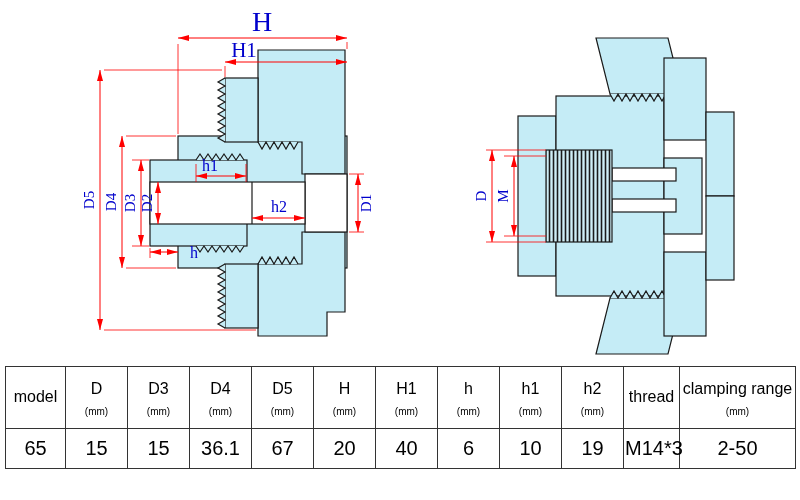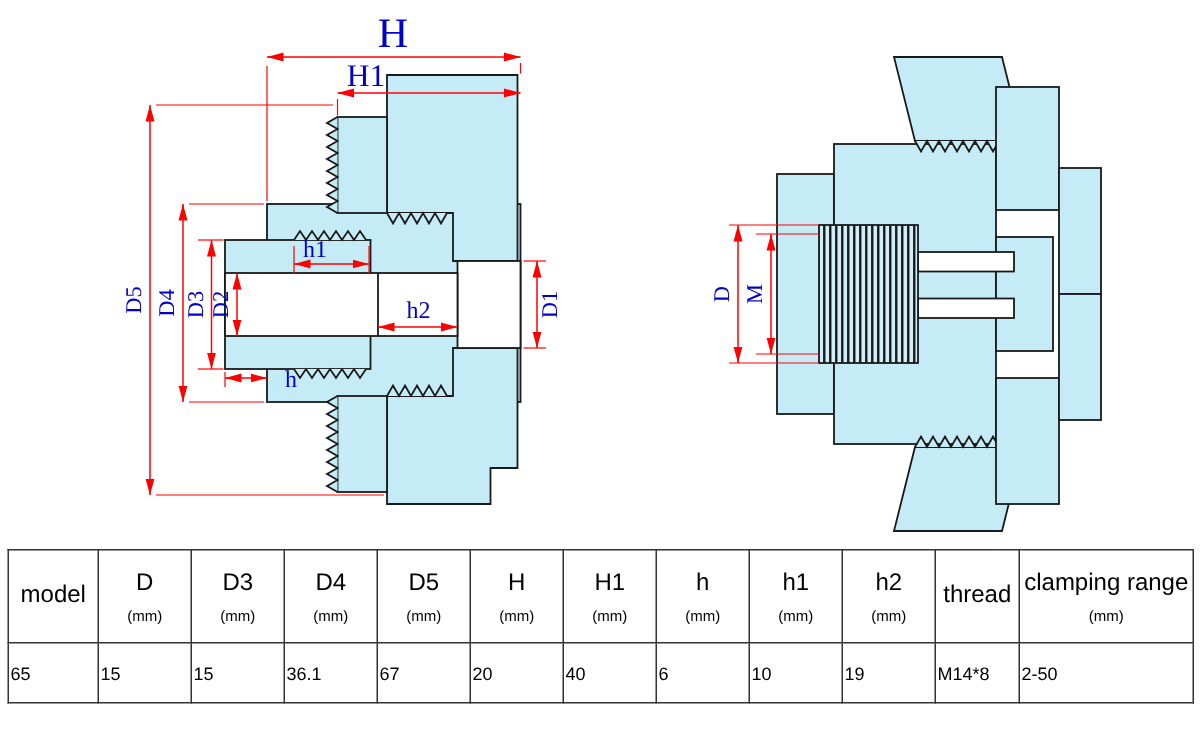--- a/index.html
+++ b/index.html
@@ -9,27 +9,27 @@
     font-family:"Liberation Sans", sans-serif;color:#000;
   }
   .drawing{position:absolute;top:0;left:0}
   .dimline{stroke:#ff0000;stroke-width:1}
   .extline{stroke:#ff0000;stroke-width:0.8}
   .dimlab{font-family:"Liberation Serif", serif;fill:#0000cc}
   .part{fill:#c5ecf6;stroke:#1a1a1a;stroke-width:1.2}
   .hole{fill:#ffffff;stroke:#1a1a1a;stroke-width:1.2}
   .spec-table{
     position:absolute;top:366px;left:5px;width:790px;
-    border-collapse:collapse;table-layout:fixed;
+    border-collapse:collapse;table-layout:fixed;text-align:center;
   }
   .spec-table th,.spec-table td{border:1px solid #333;font-weight:normal;padding:1px}
   .spec-table th{height:62px;vertical-align:middle}
   .hdr-label{font-size:16px;line-height:1.8}
   .hdr-unit{font-size:10px;line-height:1.6}
-  .valrow td{height:40px;font-size:12px;vertical-align:middle}
+  .valrow td{height:40px;font-size:20px;vertical-align:middle}
 </style>
 </head>
 <body>
 
 <svg class="drawing" width="800" height="362" viewBox="0 0 800 362" xmlns="http://www.w3.org/2000/svg">
   <defs>
     <marker id="arr" viewBox="0 0 11 8" markerWidth="11" markerHeight="8" refX="11" refY="4" orient="auto-start-reverse">
       <path d="M0,1 L11,4 L0,7 Z" fill="#ff0000"></path>
     </marker>
     <pattern id="thr" width="4" height="8" patternUnits="userSpaceOnUse">
@@ -222,17 +222,17 @@
     <td>65</td>
     <td>15</td>
     <td>15</td>
     <td>36.1</td>
     <td>67</td>
     <td>20</td>
     <td>40</td>
     <td>6</td>
     <td>10</td>
     <td>19</td>
-    <td>M14*8</td>
+    <td>M14*3</td>
     <td>2-50</td>
   </tr>
   </tbody>
 </table>
 
 </body></html>

